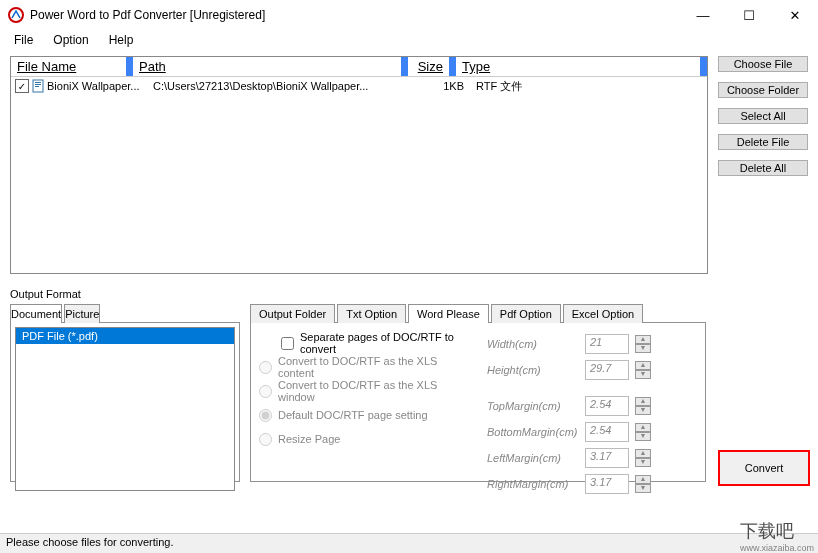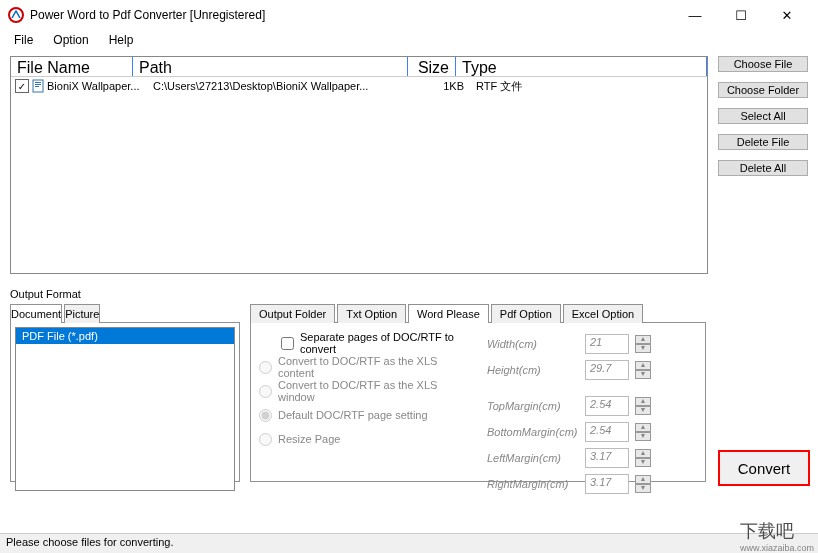--- a/index.html
+++ b/index.html
@@ -1,28 +1,28 @@
 <!DOCTYPE html>
 <html><head>
   <meta charset="utf-8">
   <style>
     * { box-sizing: border-box; margin: 0; padding: 0; font-family: 'Segoe UI', Tahoma, sans-serif; }
     body { width: 818px; height: 553px; background: #fff; font-size: 12px; color: #000; position: relative; overflow: hidden; }
-    .titlebar { height: 30px; display: flex; align-items: center; padding: 0 8px 0 8px; }
+    .titlebar { height: 30px; display: flex; align-items: center; padding: 0 0 0 8px; }
     .titlebar .app-icon { width: 16px; height: 16px; margin-right: 6px; }
     .titlebar .title { flex: 1; font-size: 12px; }
     .titlebar .win-buttons { display: flex; height: 100%; }
     .titlebar .win-buttons div { width: 46px; display: flex; align-items: center; justify-content: center; font-size: 13px; }
     .menubar { height: 20px; display: flex; align-items: center; padding: 0 6px; gap: 4px; }
     .menubar span { padding: 2px 8px; font-size: 12px; }
     .content { padding: 6px 10px 0 10px; }
     .top-row { display: flex; gap: 10px; }
     .file-list { flex: 1; border: 1px solid #888; height: 218px; background: #fff; }
     .file-list .header { display: flex; background: #fff; border-bottom: 1px solid #ccc; height: 20px; }
-    .file-list .header div { padding: 2px 6px; border-right: 1px solid #3b82f6; font-size: 16px; }
+    .file-list .header div { padding: 2px 6px; border-right: 7px solid #3b82f6; font-size: 13px; text-decoration: underline; }
     .col-name { width: 122px; }
     .col-path { width: 275px; }
     .col-size { width: 48px; text-align: right; }
     .col-type { flex: 1; }
     .file-row { display: flex; height: 18px; align-items: center; }
     .file-row div { padding: 0 6px; font-size: 11px; white-space: nowrap; overflow: hidden; }
     .file-row .checkbox { width: 14px; height: 14px; margin: 0 2px 0 4px; border: 1px solid #666; display: flex; align-items: center; justify-content: center; font-size: 10px; }
     .file-row .file-icon { width: 14px; height: 14px; margin-right: 2px; display: inline-block; }
     .side-buttons { display: flex; flex-direction: column; gap: 10px; width: 90px; }
     .side-buttons button { height: 16px; border: 1px solid #adadad; background: #e1e1e1; font-size: 11px; cursor: pointer; }
@@ -44,21 +44,21 @@
     .options-left .row { display: flex; align-items: center; height: 24px; font-size: 11px; }
     .options-left .row input[type="checkbox"], .options-left .row input[type="radio"] { margin-right: 6px; }
     .options-left .row.enabled { color: #000; padding-left: 22px; }
     .options-right { width: 210px; color: #888; }
     .options-right .row { display: flex; align-items: center; height: 26px; font-size: 11px; gap: 6px; font-style: italic; }
     .options-right .row label { width: 92px; }
     .options-right .row .val { border: 1px solid #bbb; width: 44px; height: 20px; padding: 1px 4px; background: #fff; color: #888; }
     .spinner { width: 16px; display: flex; flex-direction: column; }
     .spinner span { border: 1px solid #999; height: 9px; font-size: 7px; text-align: center; line-height: 6px; background: #e8e8e8; }
     .convert-box { width: 92px; position: relative; }
-    .convert-btn { width: 92px; height: 36px; border: 2px solid #ff0000; background: #f0f0f0; font-size: 15px; cursor: pointer; position: absolute; bottom: -4px; right: -2px; }
+    .convert-btn { width: 92px; height: 36px; border: 2px solid #ff0000; background: #f0f0f0; font-size: 11px; cursor: pointer; position: absolute; bottom: -4px; right: -2px; }
     .status { position: absolute; bottom: 0; left: 0; right: 0; height: 20px; border-top: 1px solid #ccc; padding: 2px 6px; font-size: 11px; background: #f0f0f0; }
     .watermark { position: absolute; right: 4px; bottom: 0; font-size: 18px; font-family: "Microsoft YaHei", sans-serif; color: #222; opacity: 0.8; pointer-events: none; }
     .watermark .sub { font-size: 9px; color: #666; display: block; text-align: right; }
   </style>
 </head>
 <body>
 
 <div class="titlebar">
   <span class="app-icon">
     <svg viewBox="0 0 16 16">

